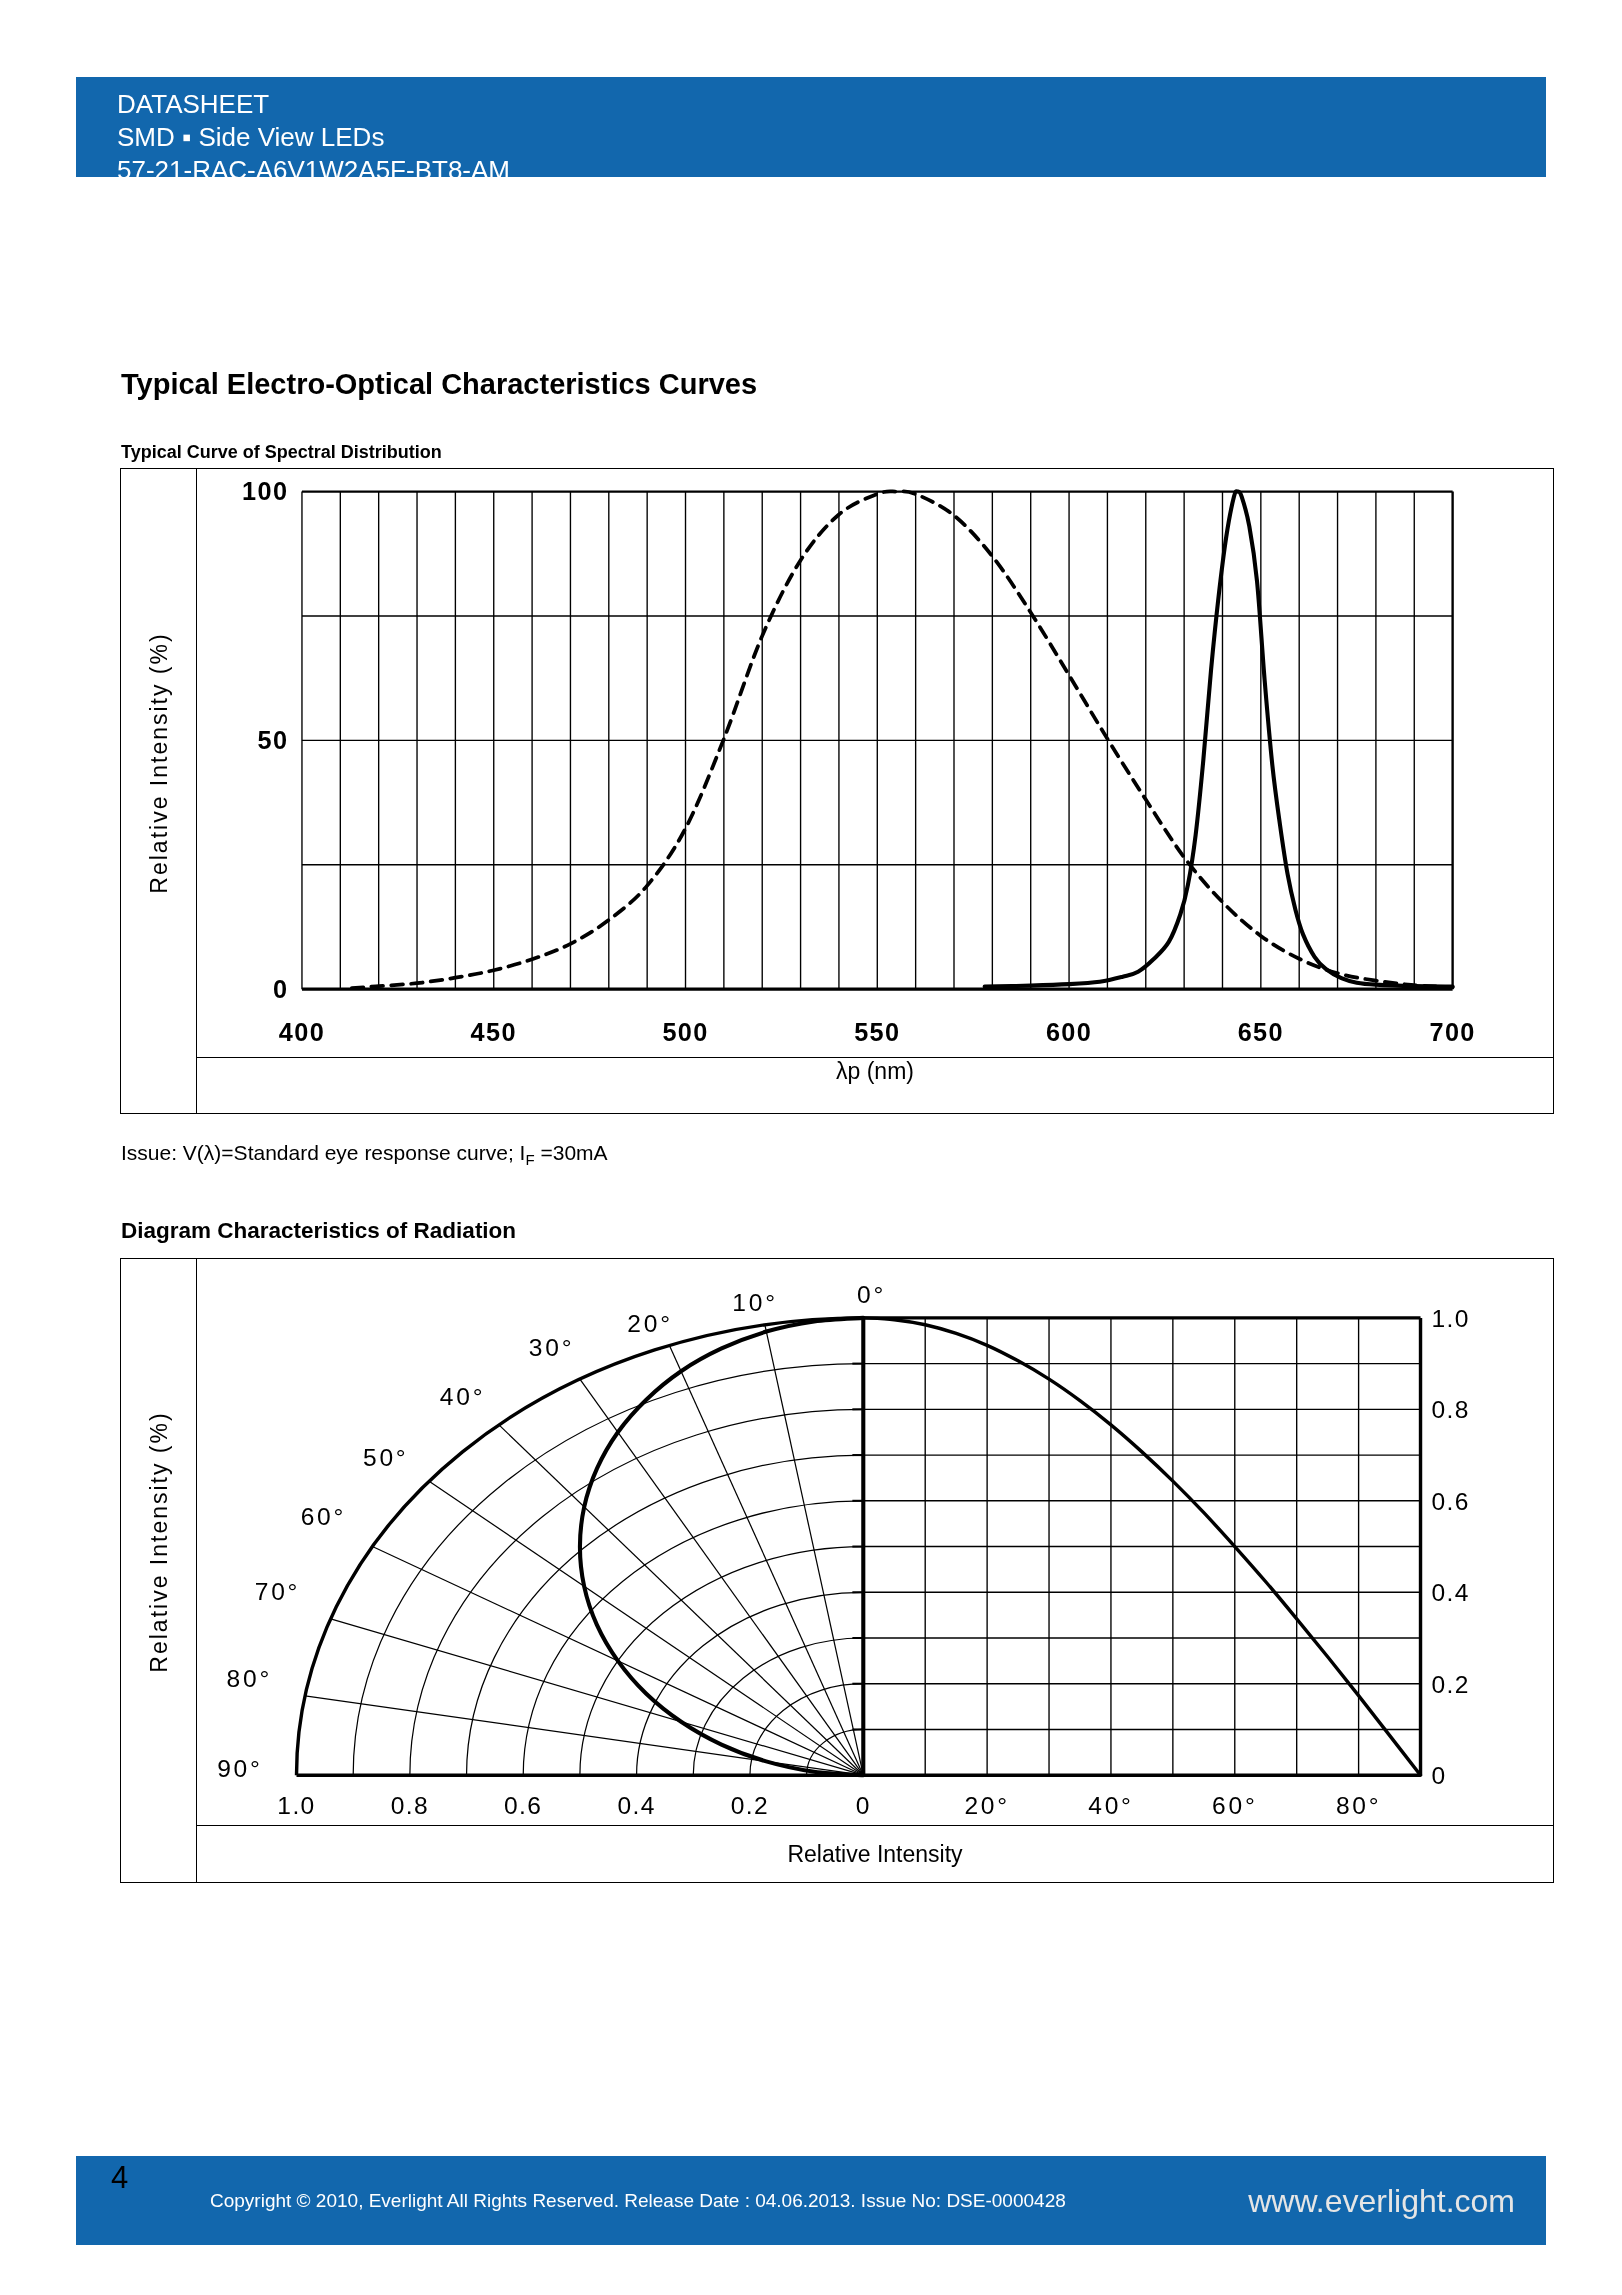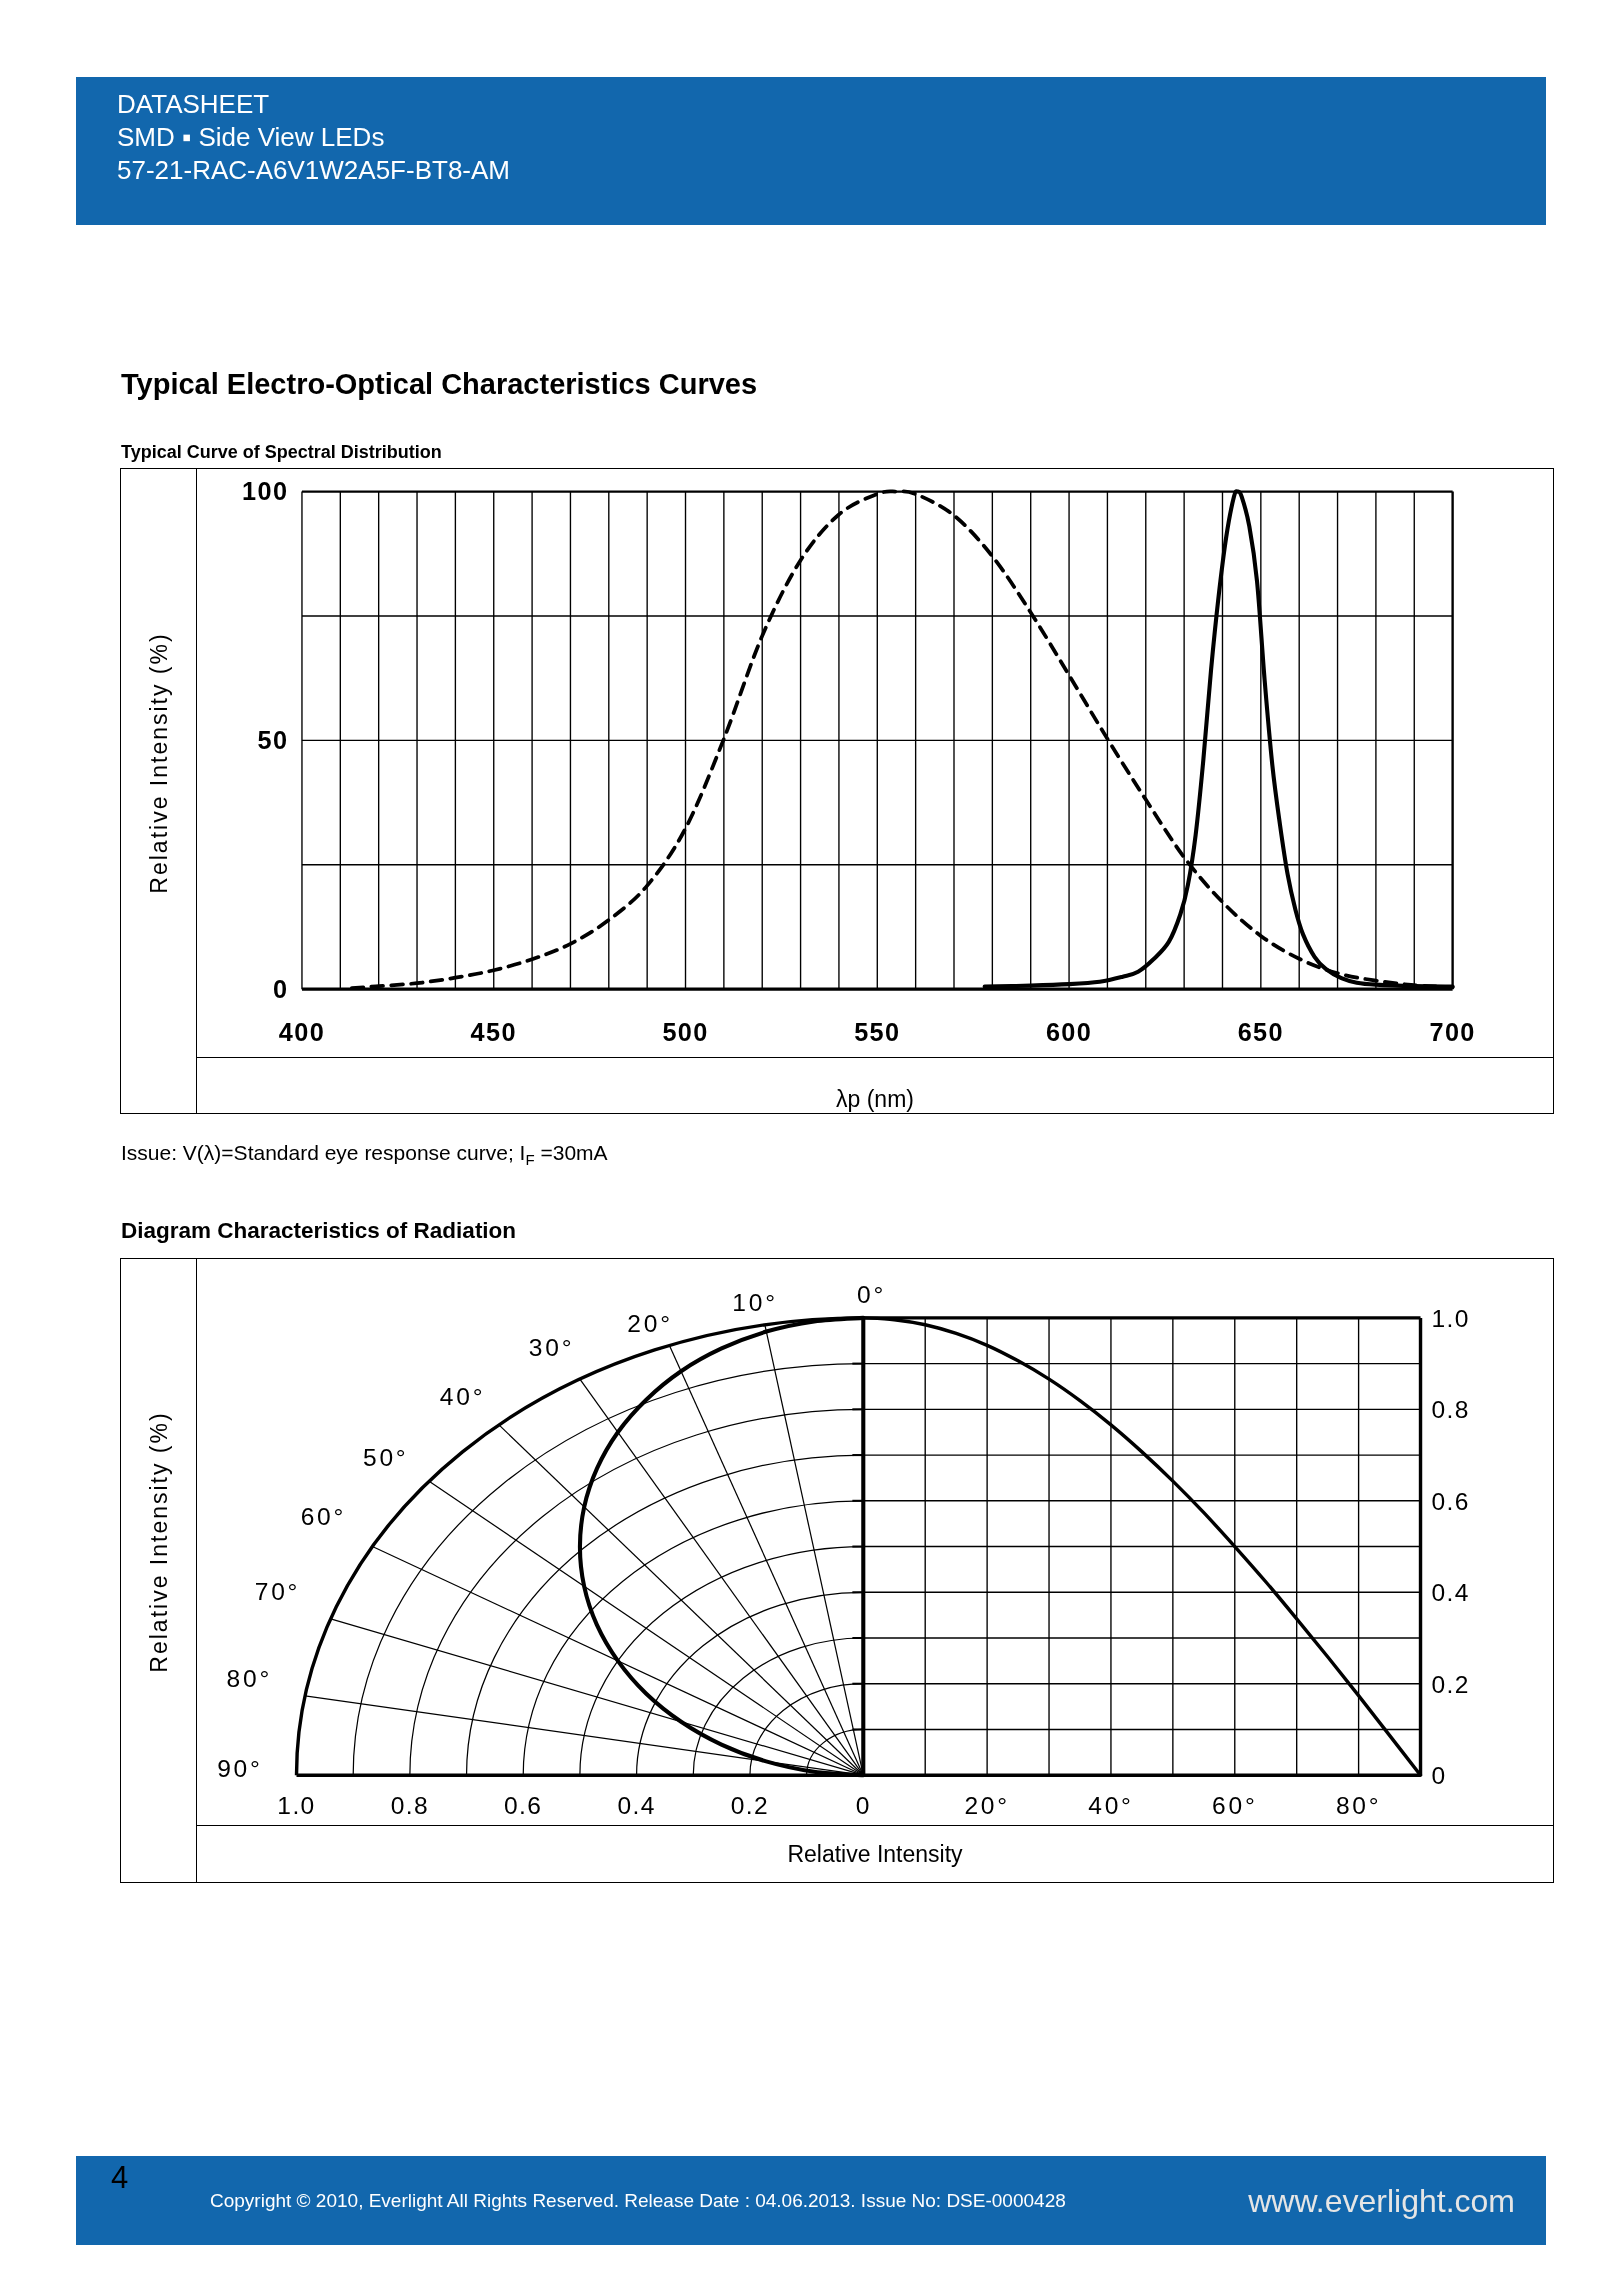--- a/index.html
+++ b/index.html
@@ -13,34 +13,34 @@
   .h2a{position:absolute;left:121px;top:442px;font-size:18px;font-weight:700;}
   .h2b{position:absolute;left:121px;top:1218px;font-size:22.5px;font-weight:700;}
   .note{position:absolute;left:121px;top:1141px;font-size:21px;}
   .note sub{font-size:15px;}
   
   .chartbox{position:absolute;border:1.4px solid #000;background:#fff;}
   #chart1{left:120px;top:468px;width:1432px;height:644px;}
   #chart2{left:120px;top:1258px;width:1432px;height:623px;}
   .ycol{position:absolute;left:0;top:0;width:75px;height:100%;border-right:1.4px solid #000;}
   .ylab{position:absolute;left:50%;white-space:nowrap;font-size:23px;letter-spacing:2px;transform:translate(-50%,-50%) rotate(-90deg);}
-  .xlabrow1{position:absolute;left:76px;right:0;top:588px;bottom:0;border-top:1.4px solid #000;display:flex;align-items:flex-end;justify-content:center;font-size:23px;}
+  .xlabrow1{position:absolute;left:76px;right:0;top:588px;bottom:0;border-top:1.4px solid #000;display:flex;align-items:flex-start;justify-content:center;font-size:23px;}
   .xlabrow2{position:absolute;left:76px;right:0;top:566px;bottom:0;border-top:1.4px solid #000;display:flex;align-items:center;justify-content:center;font-size:23px;}
   .csvg{position:absolute;left:0;top:0;width:100%;height:100%;}
   svg{font-family:"Liberation Sans",sans-serif;}
   svg text{fill:#000;}
   
   .ftr-num{position:absolute;left:35px;top:4.1px;color:#000;font-size:31px;}
   .ftr-copy{position:absolute;left:106px;top:50%;transform:translateY(-50%);color:#fff;font-size:19px;margin-left:28px;}
   .ftr-web{position:absolute;right:31px;top:50%;transform:translateY(-50%);color:#e5e5e5;font-size:32px;}
 </style>
 </head>
 <body>
 
-<div class="bluebar" style="left:76px;top:77px;width:1470px;height:148px;">
+<div class="bluebar" style="left:76px;top:77px;width:1470px;height:100px;">
   <div class="hdr-lines">
     <div>DATASHEET</div>
     <div>SMD ▪ Side View LEDs</div>
     <div>57-21-RAC-A6V1W2A5F-BT8-AM</div>
   </div>
 </div>
 
 <div class="h1">Typical Electro-Optical Characteristics Curves</div>
 <div class="h2a">Typical Curve of Spectral Distribution</div>
 

